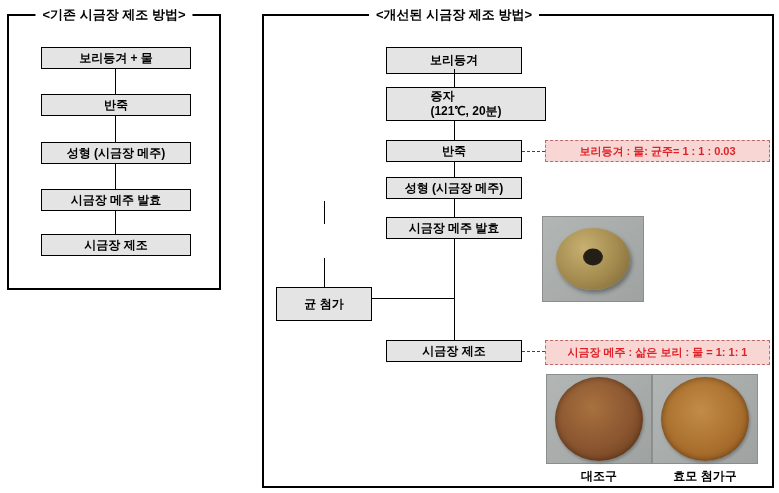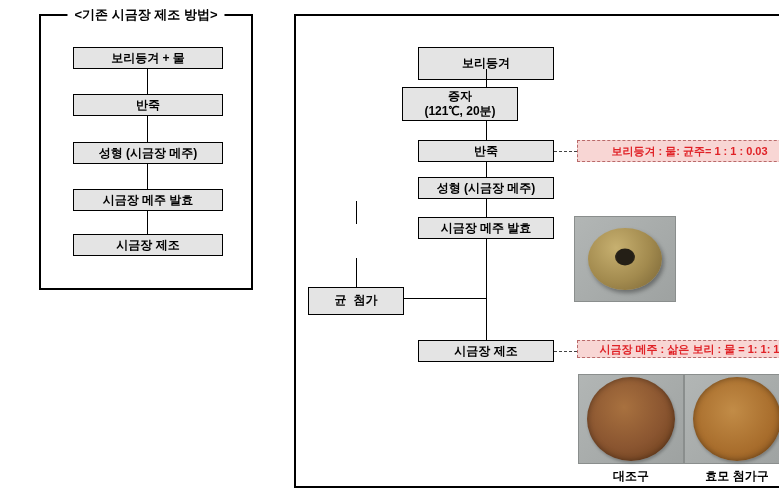--- a/index.html
+++ b/index.html
@@ -10,41 +10,40 @@
   .stage {
     position:relative;
     width:779px; height:493px;
     background:#ffffff;
     overflow:hidden;
   }
   .panel {
     position:absolute;
     border:2px solid #000;
     background:#fff;
-    margin-left:32px;
   }
   .panel-title {
     position:absolute;
     top:-11px;
     background:#fff;
     padding:0 7px;
     font-size:13px;
     font-weight:bold;
     color:#000;
     white-space:nowrap;
     line-height:20px;
   }
   .fbox {
     position:absolute;
     background:#e4e4e4;
     border:1px solid #000;
     display:flex;
     align-items:center;
     justify-content:center;
-    text-align:center;
+    text-align:left;
     font-size:12px;
     font-weight:bold;
     color:#000;
     white-space:pre-line;
     line-height:15px;
   }
   .vline {
     position:absolute;
     width:1px;
     background:#000;
@@ -131,51 +130,52 @@
     <div class="fbox" style="left:32px; top:126px; width:150px; height:22px;">성형 (시금장 메주)</div>
     <div class="vline" style="left:106px; top:148px; height:25px;"></div>
 
     <div class="fbox" style="left:32px; top:173px; width:150px; height:22px;">시금장 메주 발효</div>
     <div class="vline" style="left:106px; top:195px; height:23px;"></div>
 
     <div class="fbox" style="left:32px; top:218px; width:150px; height:22px;">시금장 제조</div>
   </div>
 
   <div class="panel" style="left:262px; top:14px; width:512px; height:474px;">
+    <div class="panel-title" style="left:190px; transform:translateX(-50%);">&lt;개선된 시금장 제조 방법&gt;</div>
 
-    <div class="fbox" style="left:122px; top:31px; width:136px; height:33px;">보리등겨</div>
+    <div class="fbox" style="left:122px; top:31px; width:136px; height:27px;">보리등겨</div>
     <div class="vline" style="left:190px; top:53px; height:18px;"></div>
 
-    <div class="fbox" style="left:106px; top:71px; width:116px; height:34px;">증자
+    <div class="fbox" style="left:122px; top:71px; width:160px; height:34px;">증자
 (121℃, 20분)</div>
     <div class="vline" style="left:190px; top:105px; height:19px;"></div>
 
     <div class="fbox" style="left:122px; top:124px; width:136px; height:22px;">반죽</div>
     <div class="vline" style="left:190px; top:146px; height:15px;"></div>
 
     <div class="fbox" style="left:122px; top:161px; width:136px; height:22px;">성형 (시금장 메주)</div>
     <div class="vline" style="left:190px; top:183px; height:18px;"></div>
 
     <div class="fbox" style="left:122px; top:201px; width:136px; height:22px;">시금장 메주 발효</div>
     <div class="vline" style="left:190px; top:223px; height:101px;"></div>
 
     <div class="fbox" style="left:122px; top:324px; width:136px; height:22px;">시금장 제조</div>
 
     <div class="vline" style="left:60px; top:185px; height:23px;"></div>
 
     <div class="vline" style="left:60px; top:242px; height:29px;"></div>
 
-    <div class="fbox" style="left:12px; top:271px; width:96px; height:28px;font-family:Liberation Mono, monospace;">균 첨가</div>
+    <div class="fbox" style="left:12px; top:271px; width:96px; height:34px;">균 첨가</div>
     <div class="hline" style="left:108px; top:282px; width:82px;"></div>
 
     <div class="dashline" style="left:258px; top:135px; width:23px;"></div>
     <div class="note" style="left:281px; top:124px; width:225px; height:22px;">보리등겨 : 물: 균주= 1 : 1 : 0.03</div>
 
     <div class="dashline" style="left:258px; top:335px; width:23px;"></div>
-    <div class="note" style="left:281px; top:324px; width:225px; height:18px;">시금장 메주 : 삶은 보리 : 물 = 1: 1: 1</div>
+    <div class="note" style="left:281px; top:324px; width:225px; height:25px;">시금장 메주 : 삶은 보리 : 물 = 1: 1: 1</div>
 
     <div class="photo" style="left:278px; top:200px; width:102px; height:86px;">
       <div class="donut">
         <div class="donut-hole"></div>
       </div>
     </div>
 
     <div class="photo" style="left:282px; top:358px; width:106px; height:90px;">
       <div class="dish dish-control"></div>
     </div>

